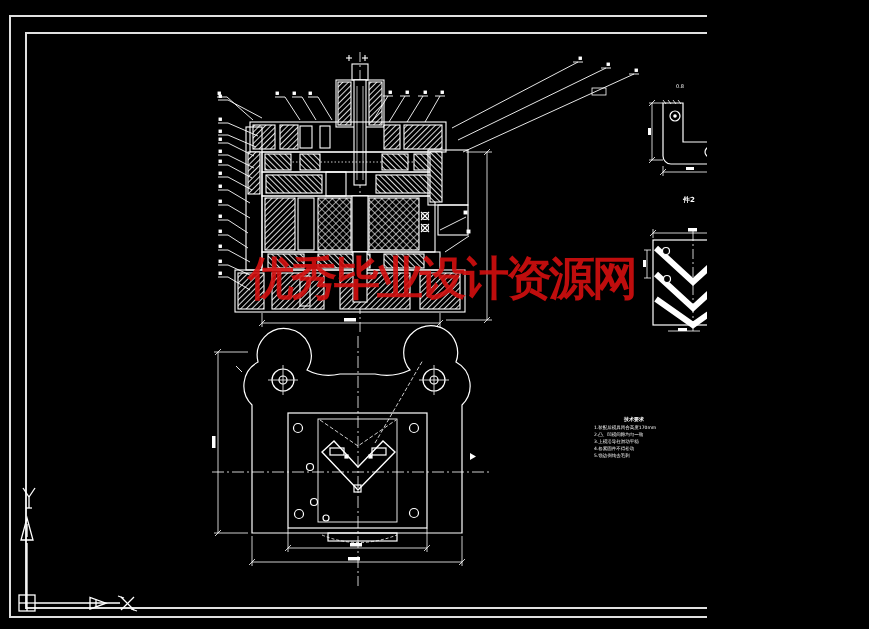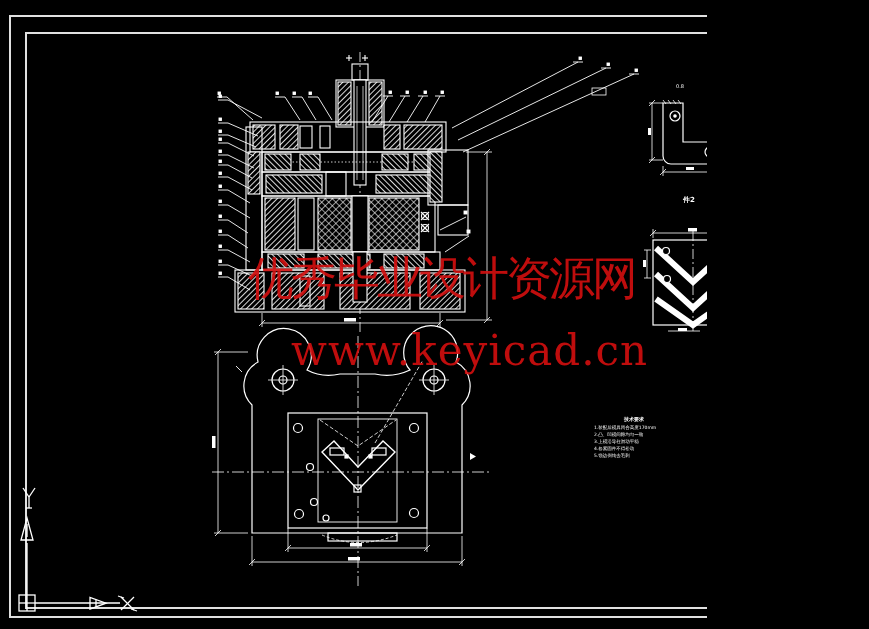--- a/index.html
+++ b/index.html
@@ -2,21 +2,21 @@
 <html><head>
 <meta charset="utf-8">
 <style>
   html,body{margin:0;padding:0;background:#000;}
   #stage{position:relative;width:707px;height:629px;background:#000;overflow:hidden;
          font-family:"DejaVu Sans",sans-serif;}
   #stage svg{position:absolute;left:0;top:0;}
   
   .wm{position:absolute;color:#d40f0f;font-family:"DejaVu Serif",serif;white-space:nowrap;
       opacity:.9;z-index:30;pointer-events:none;}
-  #wm1{left:248px;top:248px;font-size:46px;letter-spacing:-3px;font-weight:normal;}
+  #wm1{left:248px;top:248px;font-size:46px;letter-spacing:-3px;font-weight:bold;}
   #wm2{left:291px;top:326px;font-size:42px;letter-spacing:1px;}
   
   #tech{position:absolute;left:594px;top:416px;width:118px;color:#fff;z-index:10;}
   #tech .t-title{font-size:5px;font-weight:bold;margin:0 0 2px 30px;}
   #tech .t-line{font-size:4.5px;line-height:7px;white-space:nowrap;}
   
   #bom{position:absolute;left:713px;top:417px;width:132px;height:190px;background:#fff;
        z-index:10;color:#000;}
   .brow{display:flex;height:7.3px;box-sizing:border-box;}
   .bc{box-sizing:border-box;border-right:.8px solid #000;border-bottom:.8px solid #000;
@@ -651,15 +651,14 @@
     <div class="tb" style="left:45px;top:16px;width:13px;height:16px">比例</div>
     <div class="tb" style="left:58px;top:16px;width:12px;height:16px">1:1</div>
     <div class="tb" style="left:70px;top:16px;width:12px;height:16px">重量</div>
     <div class="tb" style="left:82px;top:0;width:50px;height:11px"></div>
     <div class="tb" style="left:82px;top:11px;width:50px;height:10px"></div>
     <div class="tb" style="left:82px;top:21px;width:50px;height:11px"></div>
   </div>
 </div>
 
 <div id="wm1" class="wm">优秀毕业设计资源网</div>
-<div id="wm2" class="wm">www.keyicad.cn</div>
 
 </div>
 
 </body></html>

